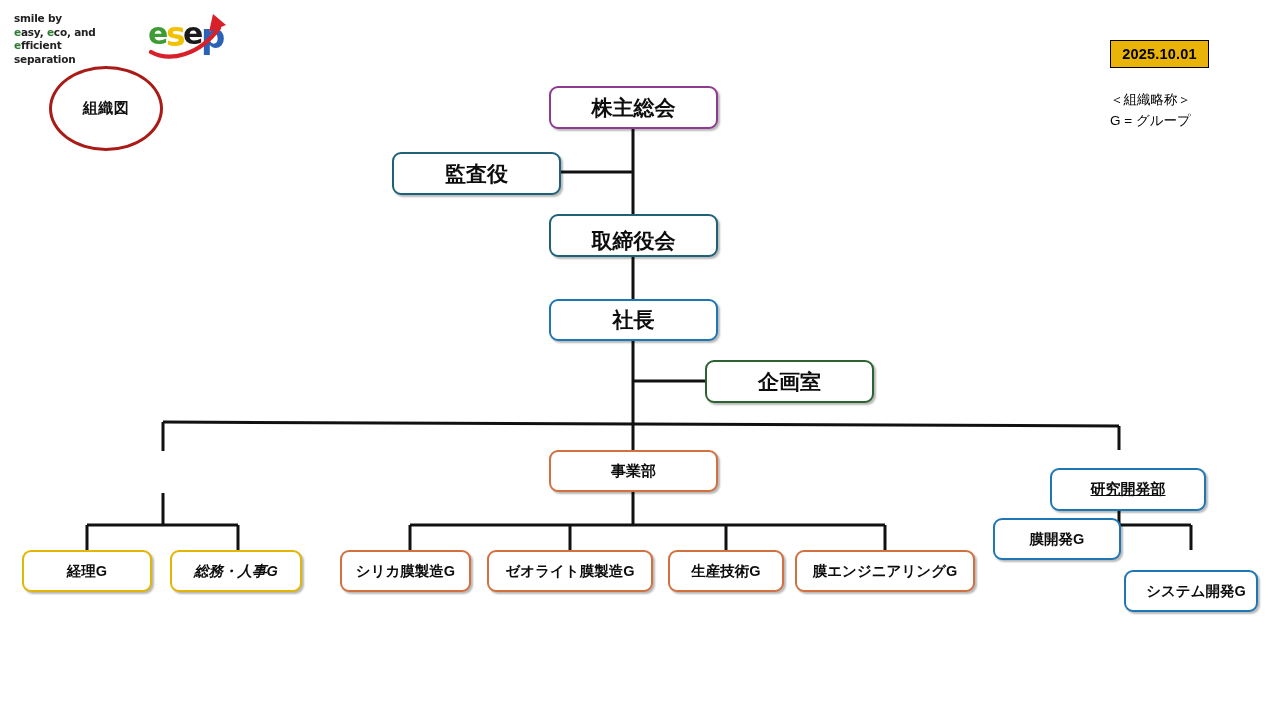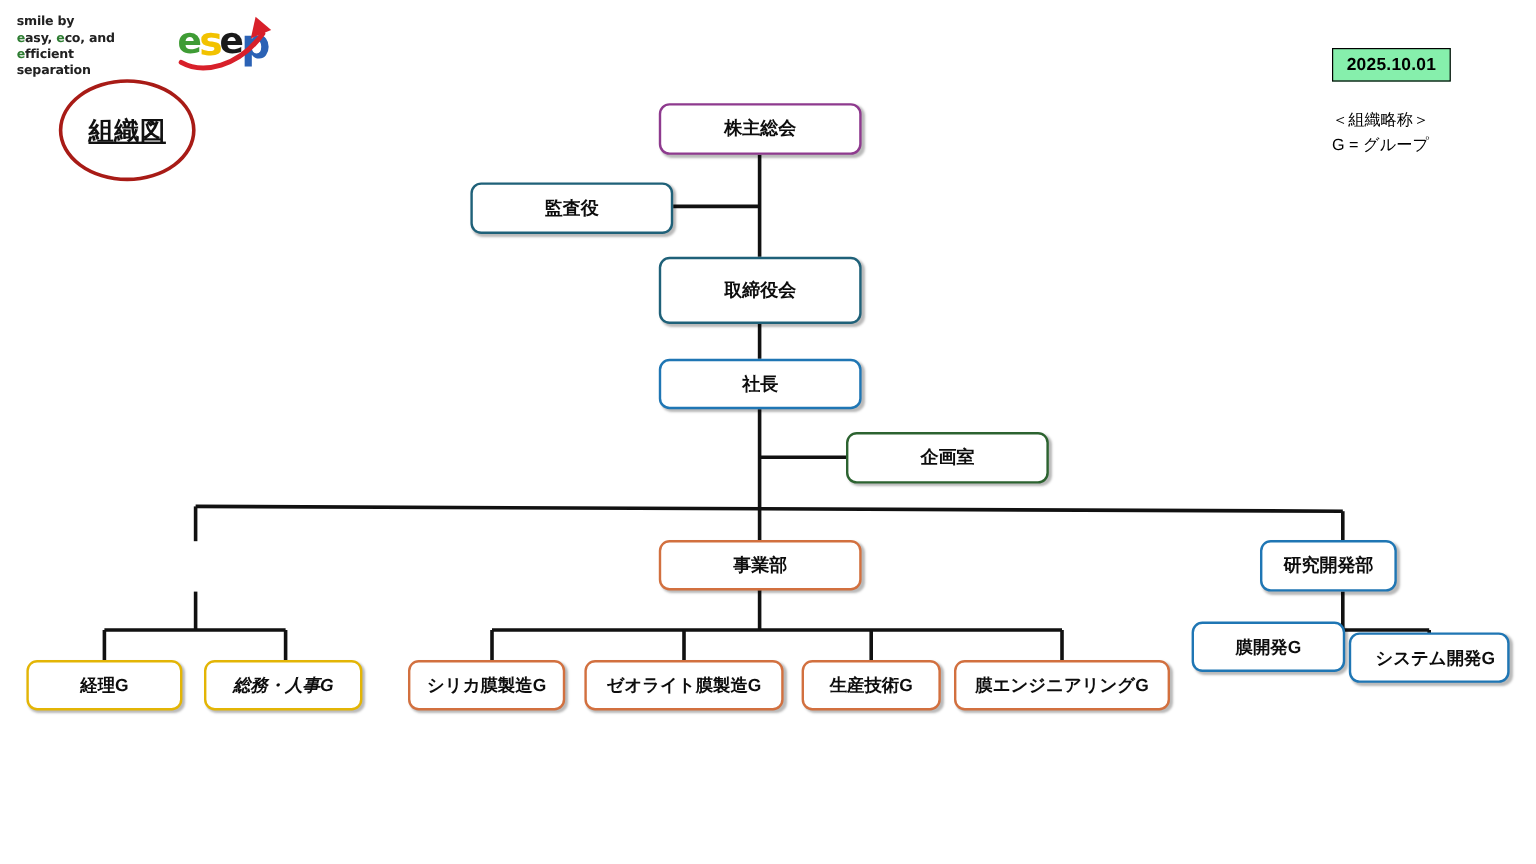--- a/index.html
+++ b/index.html
@@ -63,43 +63,42 @@
   }
   #circle-title-label {
     position: absolute;
     left: 0;
     top: 0;
     width: 100%;
     height: 100%;
     display: flex;
     align-items: center;
     justify-content: center;
-    font-size: 21px;
+    font-size: 15px;
     font-weight: bold;
     color: #111111;
     letter-spacing: 0.5px;
-    text-decoration: underline;
   }
 
   
   #date-badge {
     position: absolute;
     left: 1110px;
     top: 40px;
     width: 99px;
     height: 28px;
     border: 1.3px solid #000000;
     box-sizing: border-box;
     display: flex;
     align-items: center;
     justify-content: center;
     font-size: 14.5px;
     font-weight: bold;
     color: #000000;
-    background: #86efac;
+    background: #eab308;
     letter-spacing: 0.2px;
   }
 
   
   #legend {
     position: absolute;
     left: 1110px;
     top: 89px;
     width: 150px;
     font-size: 13.5px;
@@ -127,21 +126,21 @@
     border-width: 2.2px;
     border-radius: 9px;
     display: flex;
     align-items: center;
     justify-content: center;
     font-weight: bold;
     color: #0d0d0d;
     box-shadow: 2px 2px 2px rgba(0,0,0,0.28);
     white-space: nowrap;
   }
-  .node.lvl-top   { font-size: 15px; }
+  .node.lvl-top   { font-size: 21px; }
   .node.lvl-dept  { font-size: 15px; }
   .node.lvl-group { font-size: 14.5px; }
 </style>
 </head>
 <body>
 
 <div id="canvas">
 
   <div id="logo-block">
     <div id="tagline">
@@ -194,33 +193,33 @@
       <line x1="1053" y1="525" x2="1053" y2="550" stroke="#111111" stroke-width="3"></line>
       <line x1="1191" y1="525" x2="1191" y2="550" stroke="#111111" stroke-width="3"></line>
     </svg>
 
 <div class="node lvl-top" style="left: 549px; top: 86px; width: 169px; height: 43px; border-color: rgb(142, 58, 142);">
       <span>株主総会</span>
     </div>
     <div class="node lvl-top" style="left: 392px; top: 152px; width: 169px; height: 43px; border-color: rgb(31, 97, 121); justify-content: center;">
       <span>監査役</span>
     </div>
-    <div class="node lvl-top" style="left: 549px; top: 214px; width: 169px; height: 56px; border-color: rgb(31, 97, 121);">
+    <div class="node lvl-top" style="left: 549px; top: 214px; width: 169px; height: 43px; border-color: rgb(31, 97, 121); align-items: flex-end;">
       <span>取締役会</span>
     </div>
     <div class="node lvl-top" style="left: 549px; top: 299px; width: 169px; height: 42px; border-color: rgb(31, 118, 180);">
       <span>社長</span>
     </div>
     <div class="node lvl-top" style="left: 705px; top: 360px; width: 169px; height: 43px; border-color: rgb(44, 99, 48);">
       <span>企画室</span>
     </div>
     <div class="node lvl-dept" style="left: 549px; top: 450px; width: 169px; height: 42px; border-color: rgb(210, 112, 63);">
       <span>事業部</span>
     </div>
-    <div class="node lvl-dept" style="left: 1050px; top: 450px; width: 114px; height: 43px; border-color: rgb(31, 118, 180);">
+    <div class="node lvl-dept" style="left: 1050px; top: 468px; width: 156px; height: 43px; border-color: rgb(31, 118, 180); text-decoration: underline;">
       <span>研究開発部</span>
     </div>
     <div class="node lvl-group" style="left: 22px; top: 550px; width: 130px; height: 42px; border-color: rgb(227, 181, 5);">
       <span>経理G</span>
     </div>
     <div class="node lvl-group" style="left: 170px; top: 550px; width: 132px; height: 42px; border-color: rgb(227, 181, 5); font-style: italic;">
       <span>総務・人事G</span>
     </div>
     <div class="node lvl-group" style="left: 340px; top: 550px; width: 131px; height: 42px; border-color: rgb(210, 112, 63);">
       <span>シリカ膜製造G</span>
@@ -230,16 +229,16 @@
     </div>
     <div class="node lvl-group" style="left: 668px; top: 550px; width: 116px; height: 42px; border-color: rgb(210, 112, 63);">
       <span>生産技術G</span>
     </div>
     <div class="node lvl-group" style="left: 795px; top: 550px; width: 180px; height: 42px; border-color: rgb(210, 112, 63);">
       <span>膜エンジニアリングG</span>
     </div>
     <div class="node lvl-group" style="left: 993px; top: 518px; width: 128px; height: 42px; border-color: rgb(31, 118, 180);">
       <span>膜開発G</span>
     </div>
-    <div class="node lvl-group" style="left: 1124px; top: 527px; width: 134px; height: 42px; border-color: rgb(31, 118, 180); padding-left: 10px;">
+    <div class="node lvl-group" style="left: 1124px; top: 570px; width: 134px; height: 42px; border-color: rgb(31, 118, 180); padding-left: 10px;">
       <span>システム開発G</span>
     </div>
   </div>
 
 </body></html>

